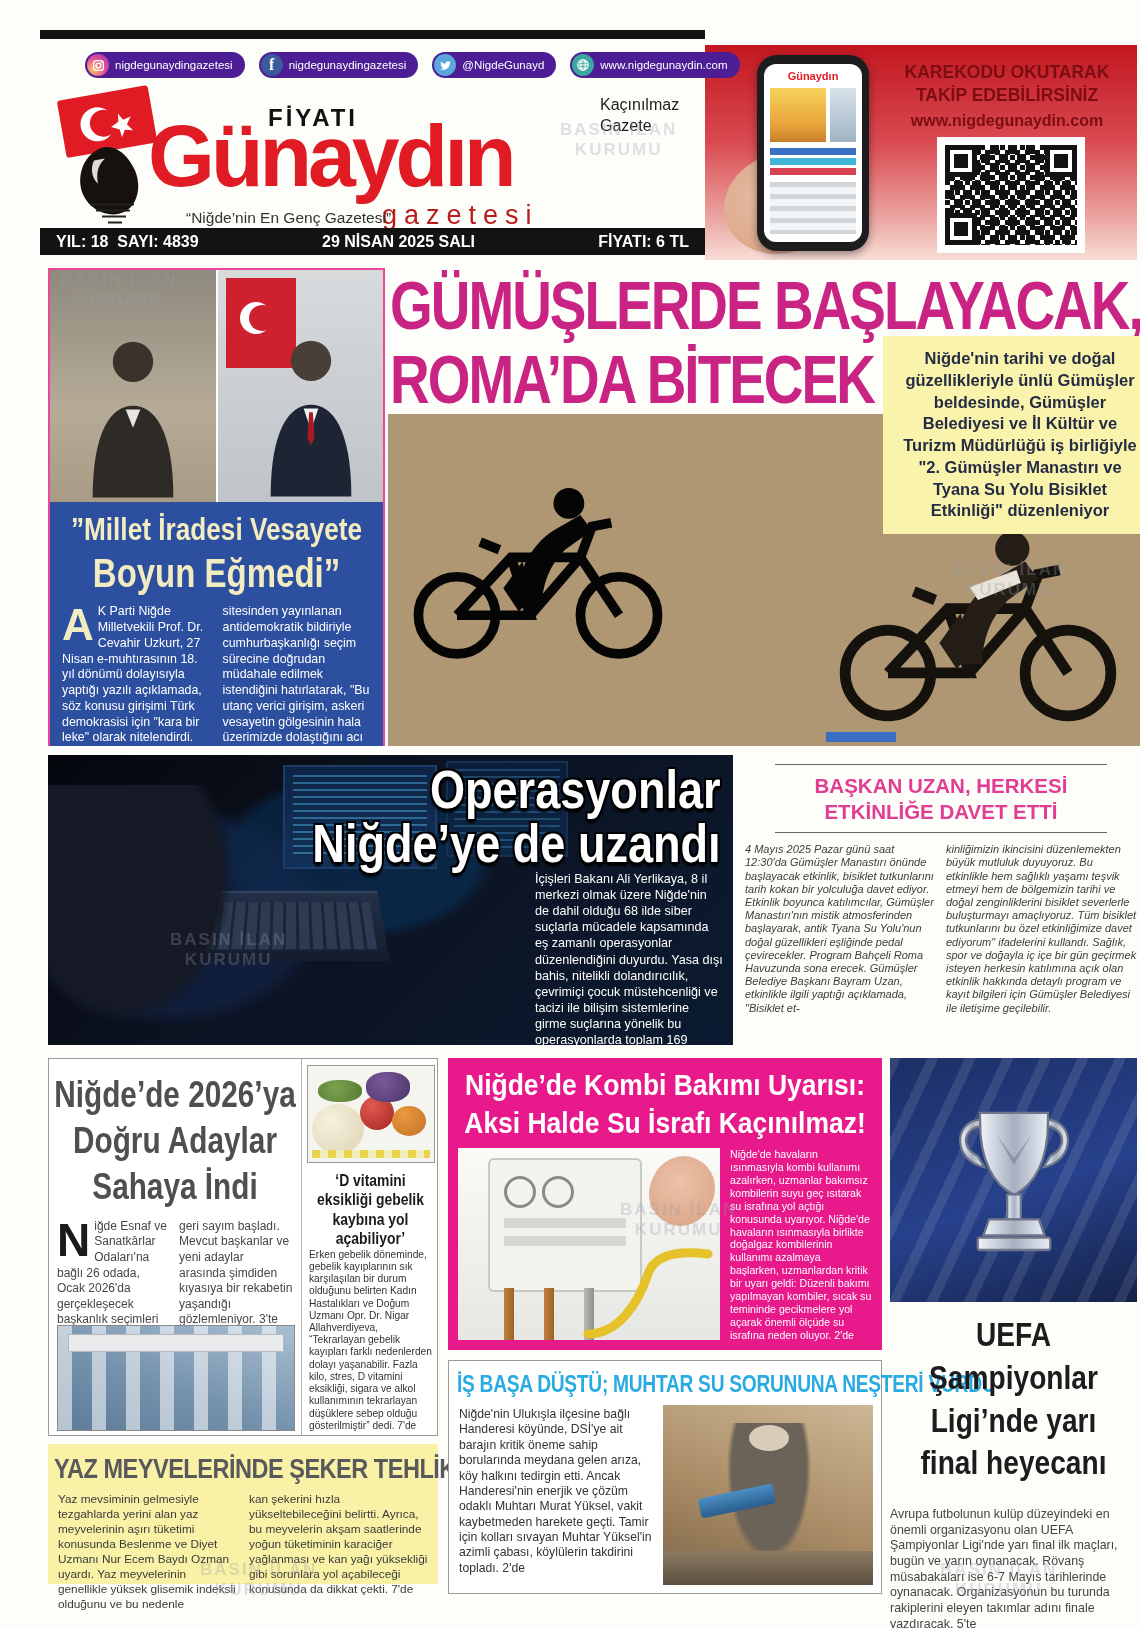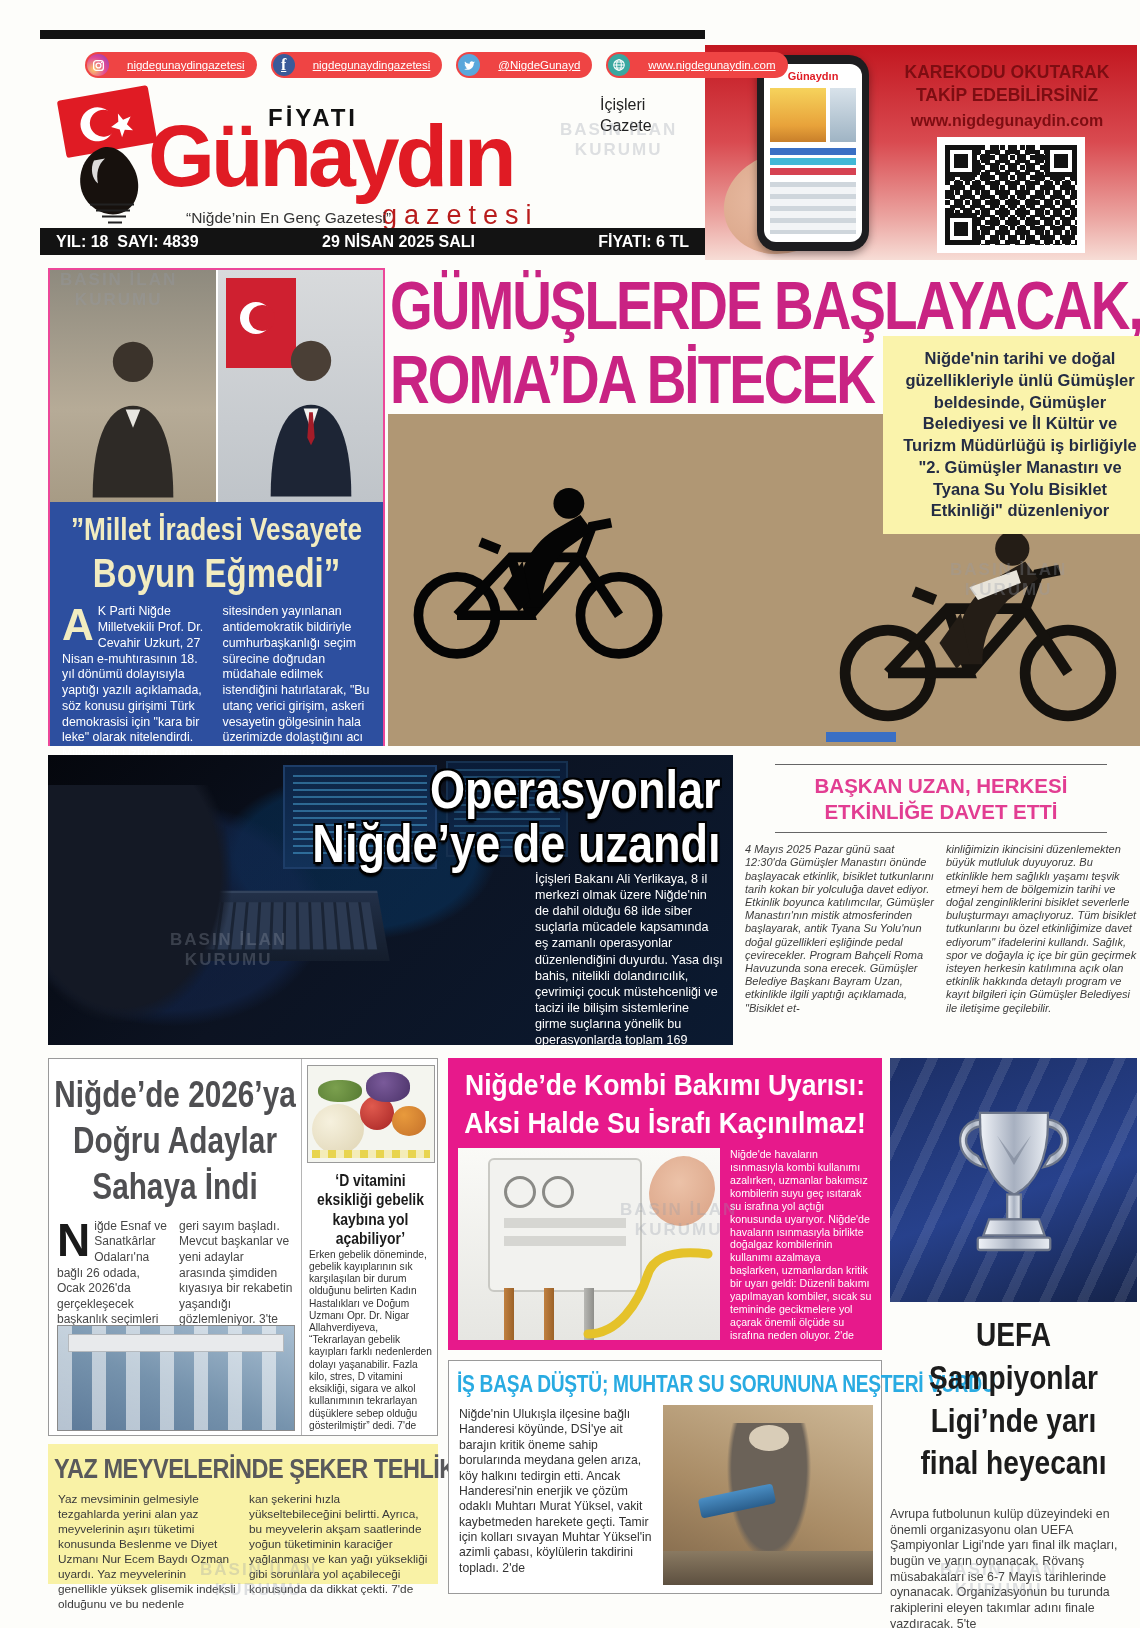--- a/index.html
+++ b/index.html
@@ -3,22 +3,22 @@
 <meta charset="utf-8">
 <style>
   html,body{margin:0;padding:0;background:#9a9a9a;}
   .page{position:relative;width:1140px;height:1628px;margin:0 auto;background:#fdfdfa;
         font-family:"Liberation Sans", sans-serif;overflow:hidden;}
   .abs{position:absolute;}
   .wm{position:absolute;color:rgba(150,156,168,.30);font-weight:bold;font-size:17px;
       letter-spacing:2px;text-align:center;line-height:1.2;pointer-events:none;z-index:50;}
   
   .toprule{background:#131313;}
-  .pill{display:flex;align-items:center;background:#ef4444;border-radius:16px;height:26px;
-        padding:0 12px 0 2px;color:#fff;font-size:11.5px;gap:18px;text-decoration:underline;}
+  .pill{display:flex;align-items:center;background:#4c1d95;border-radius:16px;height:26px;
+        padding:0 12px 0 2px;color:#fff;font-size:11.5px;gap:6px;}
   .picon{width:22px;height:22px;border-radius:50%;display:flex;align-items:center;justify-content:center;flex:0 0 22px;}
   .logo-big{font-size:86px;font-weight:800;color:#e01b24;letter-spacing:-4px;
             transform:scale(1,1.02);transform-origin:0 0;line-height:1;}
   .datebar{background:#131313;color:#fff;font-weight:bold;font-size:16px;
            display:flex;align-items:center;justify-content:space-between;padding:0 16px;}
   
   .qrad{background:linear-gradient(180deg,#c21720 0%,#d94a50 45%,#eba4a0 80%,#f7ddd6 100%);overflow:hidden;}
   .qrtxt{color:#7d0d12;font-weight:800;text-align:center;}
   .qrbox{background:#fff;}
   .qr-pattern{position:absolute;inset:8px;
@@ -147,21 +147,21 @@
       <path d="M46,74 C42,82 44,92 50,97 C48,87 50,78 57,72 Z" fill="#ffffff" opacity=".85"></path>
       <g stroke="#222" stroke-width="2" fill="none">
         <path d="M42,118 h44 M48,124 h34 M54,130 h24 M60,136 h14"></path>
       </g>
     </svg>
   </div>
 
   <div class="abs" style="left:268px;top:104px;font-size:24px;font-weight:800;color:#111;letter-spacing:3px;">FİYATI</div>
   <div class="abs logo-big" style="left:148px;top:112px;">Günaydın</div>
   <div class="abs" style="left:600px;top:95px;font-size:16px;color:#222;line-height:1.3;">
-    <span>İçişleri</span><br><span>Gazete</span>
+    <span>Kaçınılmaz</span><br><span>Gazete</span>
   </div>
   <div class="abs" style="left:382px;top:200px;font-size:27px;color:#b91c1c;letter-spacing:7px;font-weight:500;">gazetesi</div>
   <div class="abs" style="left:186px;top:209px;font-size:15.5px;color:#333;">“Niğde’nin En Genç Gazetesi”</div>
 
   <div class="abs datebar" style="left:40px;top:228px;width:665px;height:27px;box-sizing:border-box;">
     <span><span>YIL: 18</span>&nbsp;&nbsp;<span>SAYI: 4839</span></span>
     <span>29 NİSAN 2025 SALI</span>
     <span>FİYATI: 6 TL</span>
   </div>
 

